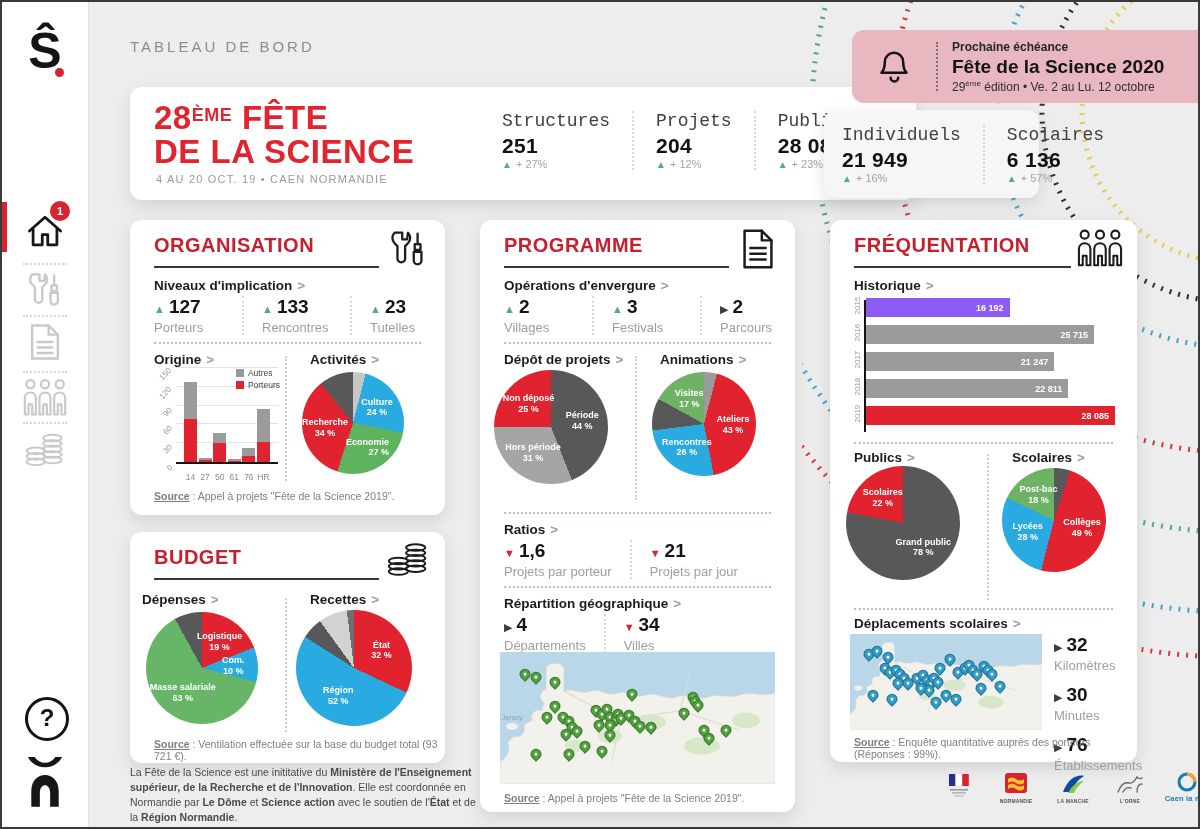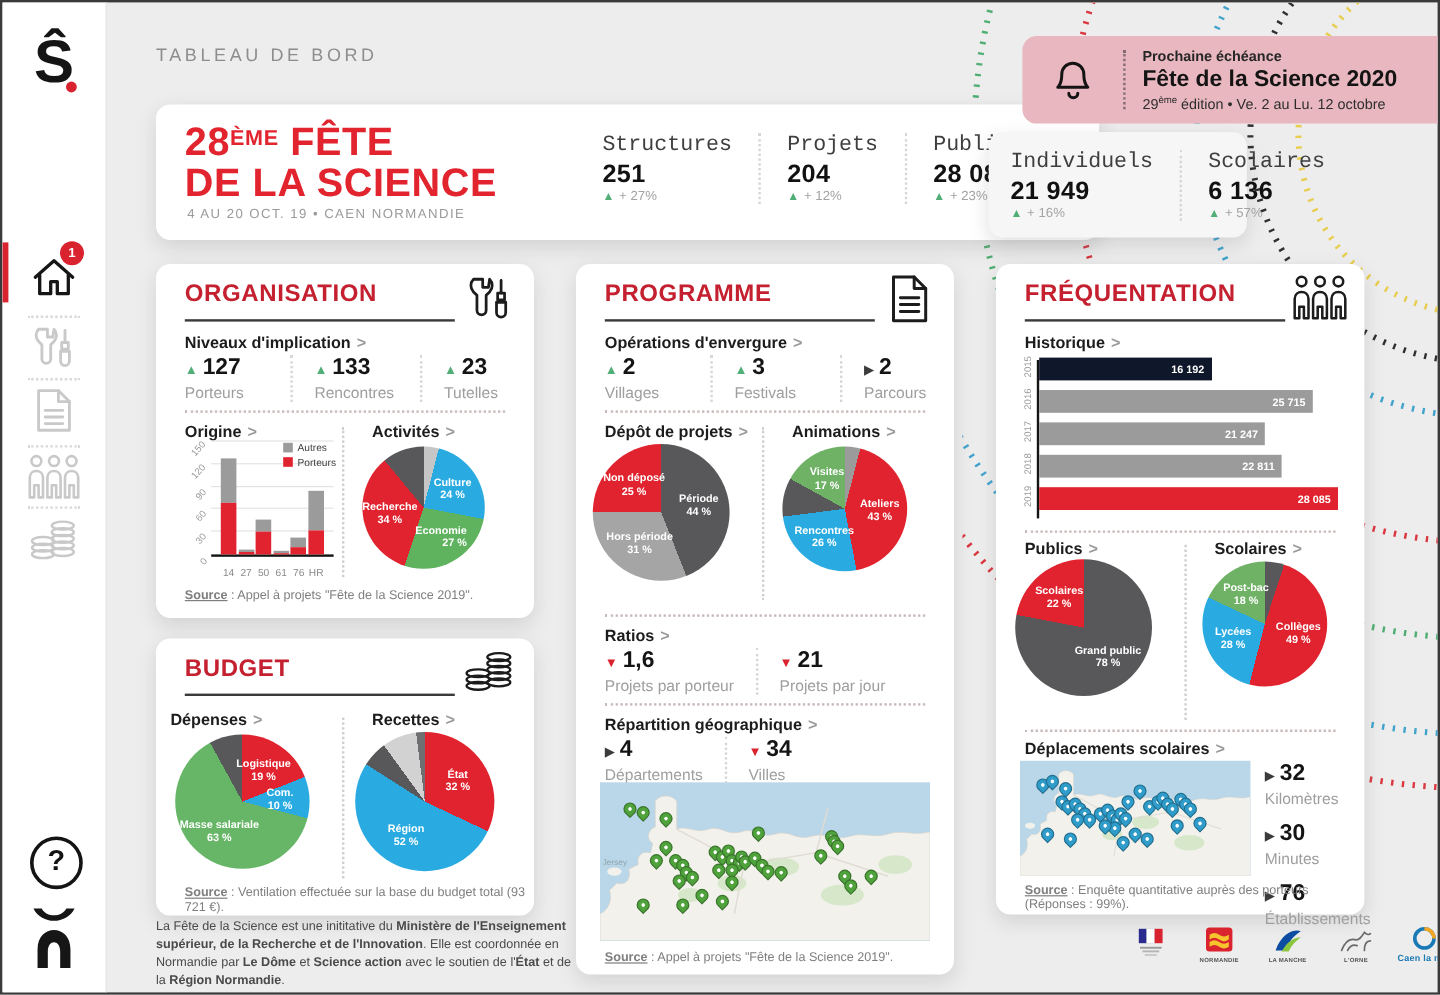--- a/index.html
+++ b/index.html
@@ -575,21 +575,21 @@
       </svg>
     </div>
     <div class="sec-label" style="left:24px;top:58px;">
       <span>Historique</span><span class="chev">&gt;</span>
     </div>
     <div class="hbar" style="left:20px;top:78px;width:265px;height:140px;">
         <div class="hbar-axis"></div>
         <div class="hbar-row">
           <div class="hbar-ylab">2015</div>
           <div class="hbar-track">
-            <div class="hbar-bar" style="width: 57.6536%; background: #0f172a;">
+            <div class="hbar-bar" style="width: 57.6536%; background: #8b5cf6;">
               <span class="hbar-val">16 192</span>
             </div>
           </div>
         </div>
         <div class="hbar-row">
           <div class="hbar-ylab">2016</div>
           <div class="hbar-track">
             <div class="hbar-bar" style="width: 91.5613%; background: rgb(155, 155, 155);">
               <span class="hbar-val">25 715</span>
             </div>

